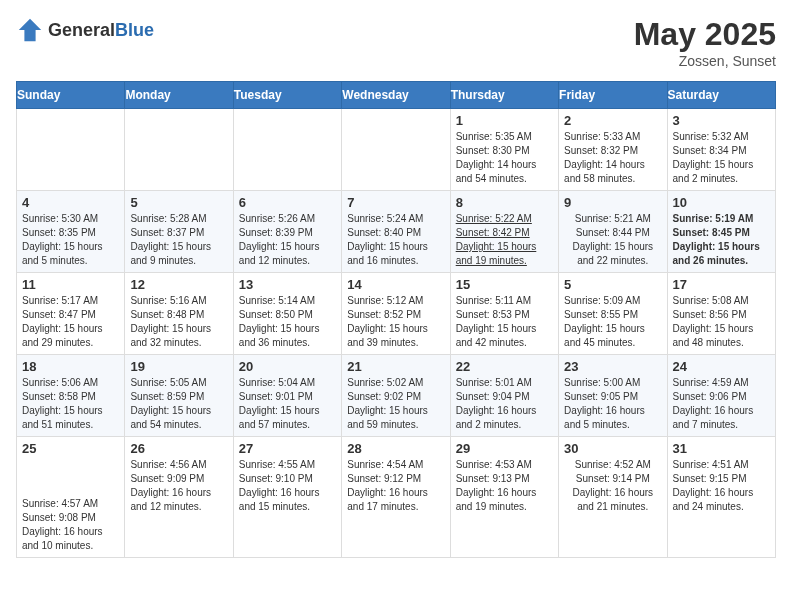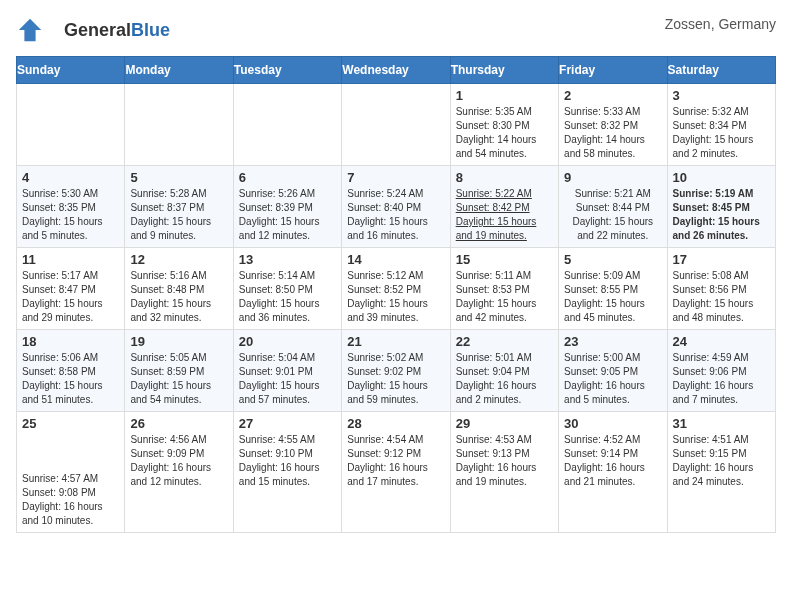--- a/index.html
+++ b/index.html
@@ -12,21 +12,21 @@
     }
     .header {
       display: flex;
       justify-content: space-between;
       align-items: flex-start;
       margin-bottom: 12px;
     }
     .logo {
       display: flex;
       align-items: center;
-      gap: 20px;
+      gap: 4px;
     }
     .logo-text-general {
       font-size: 18px;
       font-weight: bold;
       color: #333;
     }
     .logo-text-blue {
       font-size: 18px;
       font-weight: bold;
       color: #2b6cb0;
@@ -96,21 +96,22 @@
 <div class="header">
   <div class="logo">
     <svg class="logo-icon" viewBox="0 0 40 40" xmlns="http://www.w3.org/2000/svg">
       <polygon points="20,4 36,20 28,20 28,36 12,36 12,20 4,20" fill="#3a7abf"></polygon>
     </svg>
     <div>
       <span class="logo-text-general">General</span><span class="logo-text-blue">Blue</span>
     </div>
   </div>
   <div class="title-block">
-    <div class="location-title">Zossen, Germany</div>
+    <div class="month-title">May 2025</div>
+    <div class="location-title">Zossen, Sunset</div>
   </div>
 </div>
 
 <table class="calendar">
   <thead>
     <tr>
     <th>Sunday</th>
         <th>Monday</th>
         <th>Tuesday</th>
         <th>Wednesday</th>
@@ -331,21 +332,21 @@
         </td>
         <td>
           <span class="day-number">29</span>
           <div class="day-info" style="white-space: pre-line;">Sunrise: 4:53 AM
 Sunset: 9:13 PM
 Daylight: 16 hours
 and 19 minutes.</div>
         </td>
         <td>
           <span class="day-number">30</span>
-          <div class="day-info" style="white-space: pre-line;">Sunrise: 4:52 AM
+          <div class="day-info" style="white-space: pre-line; text-align: center;">Sunrise: 4:52 AM
 Sunset: 9:14 PM
 Daylight: 16 hours
 and 21 minutes.</div>
         </td>
         <td>
           <span class="day-number">31</span>
           <div class="day-info" style="white-space: pre-line;">Sunrise: 4:51 AM
 Sunset: 9:15 PM
 Daylight: 16 hours
 and 24 minutes.</div>

